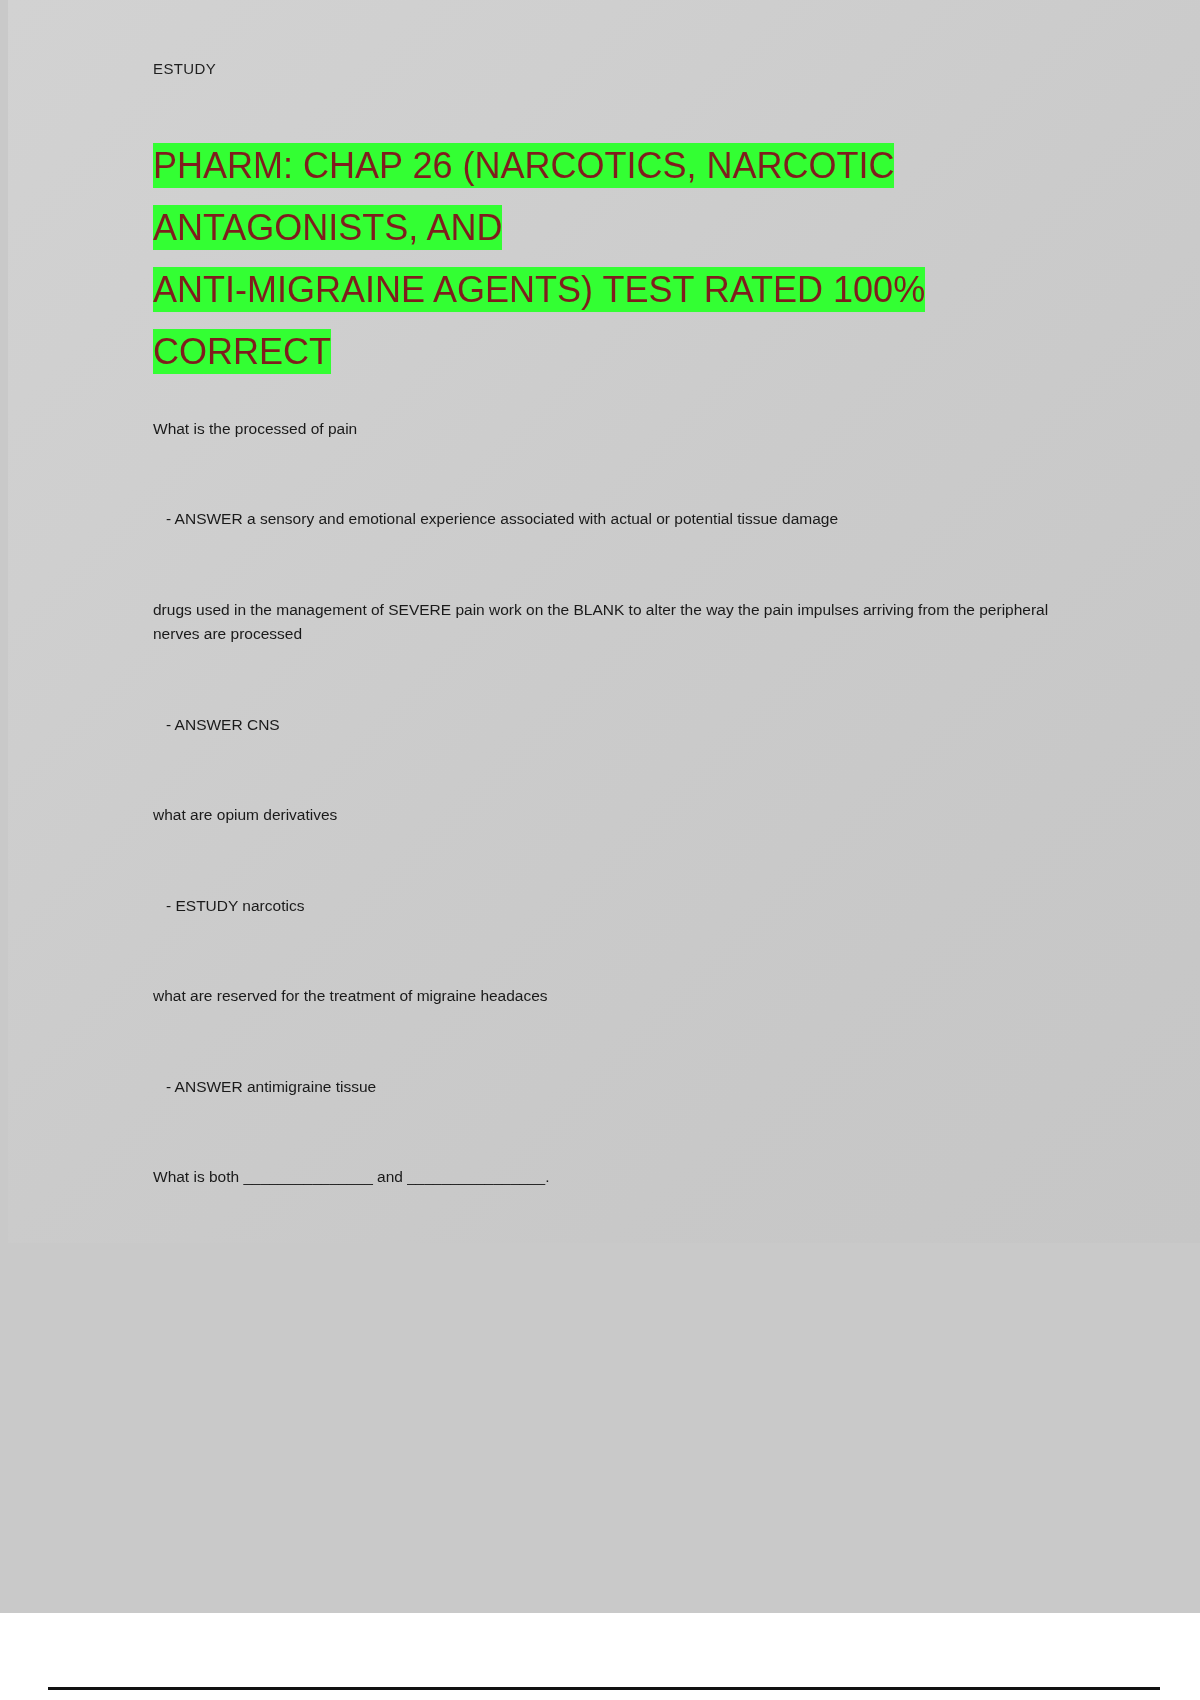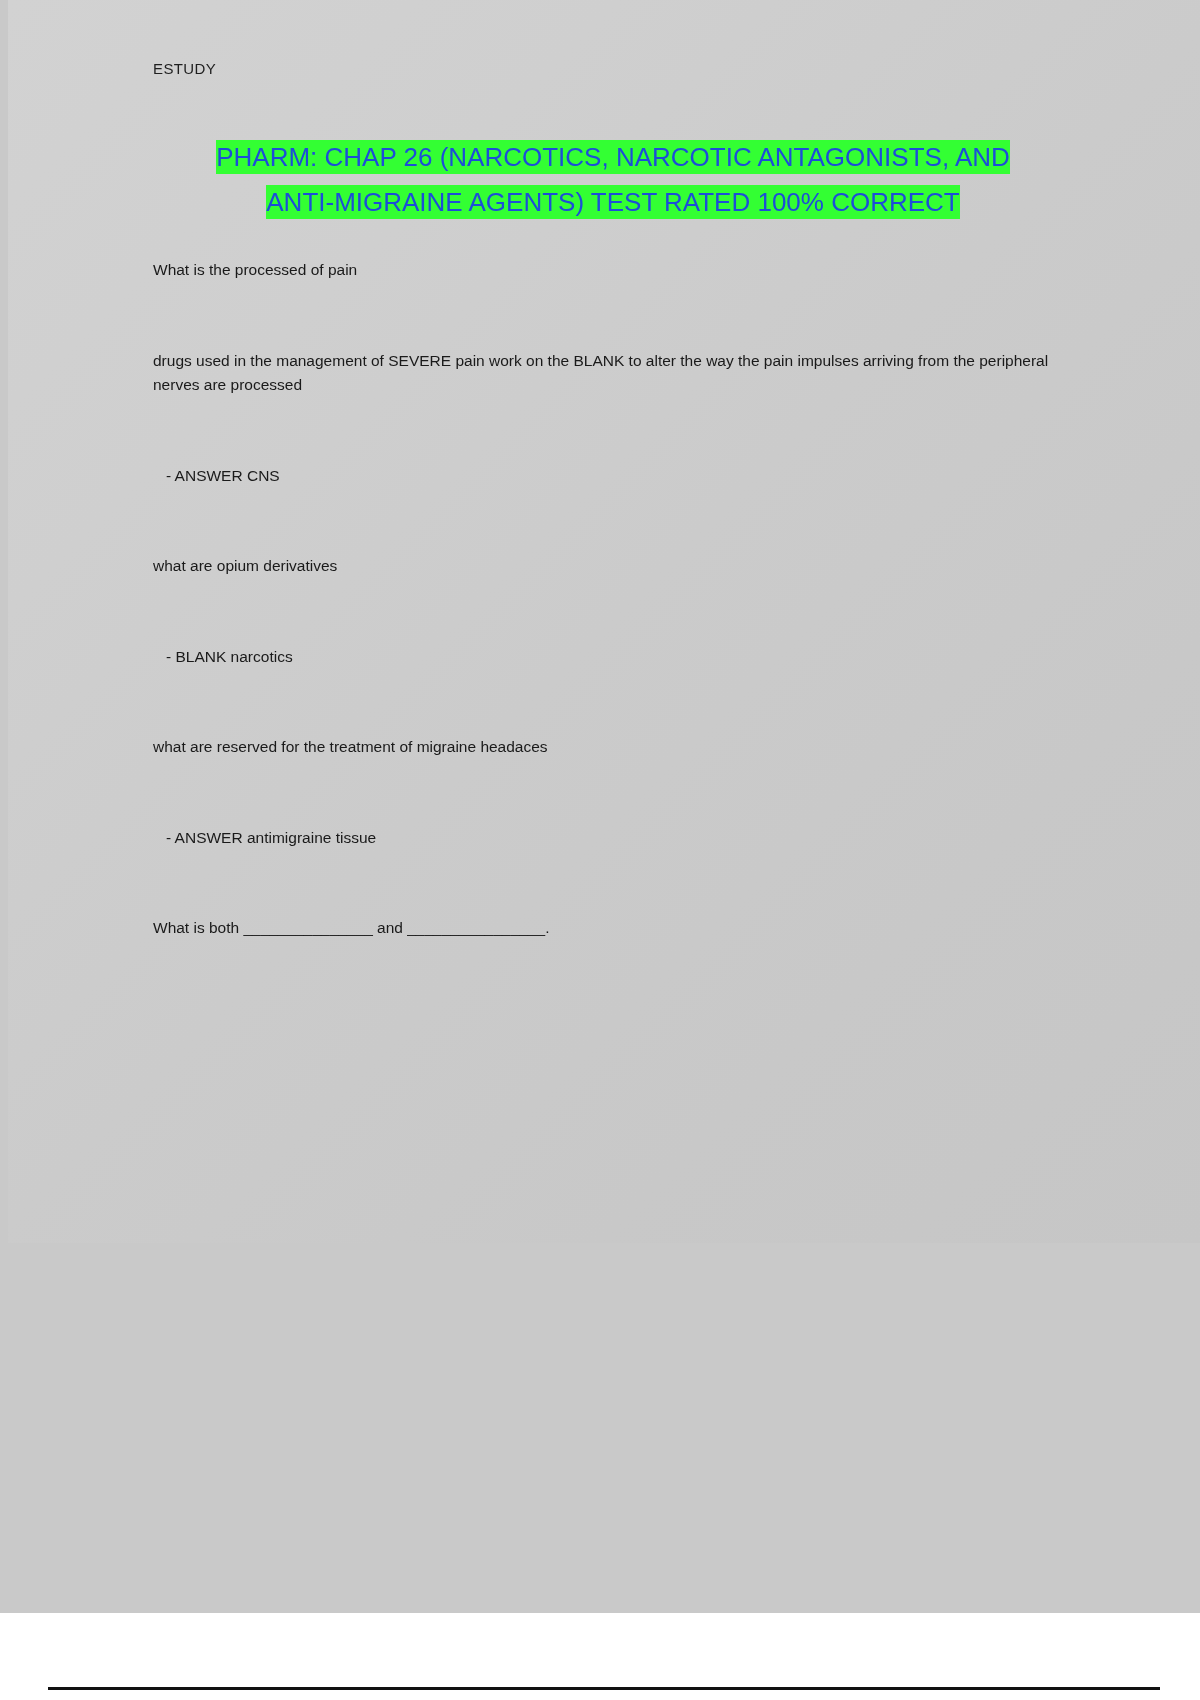--- a/index.html
+++ b/index.html
@@ -29,24 +29,23 @@
     top: 60px;
     width: 920px;
   }
   .estudy {
     font-size: 15px;
     letter-spacing: 0.4px;
     color: #1f1f1f;
     margin-bottom: 58px;
   }
   .doc-title {
-    text-align: center;
-    font-size: 26px;
+    font-size: 36px;
     line-height: 1.72;
-    color: #1d4ed8;
+    color: #7f1d1d;
     margin: 0 0 34px 0;
     font-weight: 400;
   }
   .doc-title .hl {
     background: #33ff33;
     padding: 2px 0;
     box-decoration-break: clone;
     -webkit-box-decoration-break: clone;
   }
   .qa-block {
@@ -99,30 +98,31 @@
 
     <div class="estudy">ESTUDY</div>
 
     <h1 class="doc-title">
       <span class="hl">PHARM: CHAP 26 (NARCOTICS, NARCOTIC ANTAGONISTS, AND</span><br>
       <span class="hl">ANTI-MIGRAINE AGENTS) TEST RATED 100% CORRECT</span>
     </h1>
 
     <div class="qa-block">
       <p class="question">What is the processed of pain</p>
+      <p class="answer">- ANSWER a sensory and emotional experience associated with actual or potential tissue damage</p>
     </div>
 
     <div class="qa-block">
       <p class="question q-wide">drugs used in the management of SEVERE pain work on the BLANK to alter the way the pain impulses arriving from the peripheral nerves are processed</p>
       <p class="answer">- ANSWER CNS</p>
     </div>
 
     <div class="qa-block">
       <p class="question">what are opium derivatives</p>
-      <p class="answer">- BLANK narcotics</p>
+      <p class="answer">- ESTUDY narcotics</p>
     </div>
 
     <div class="qa-block">
       <p class="question">what are reserved for the treatment of migraine headaces</p>
       <p class="answer">- ANSWER antimigraine tissue</p>
     </div>
 
 
     <p class="last-line">What is both _______________ and ________________.</p>
 

